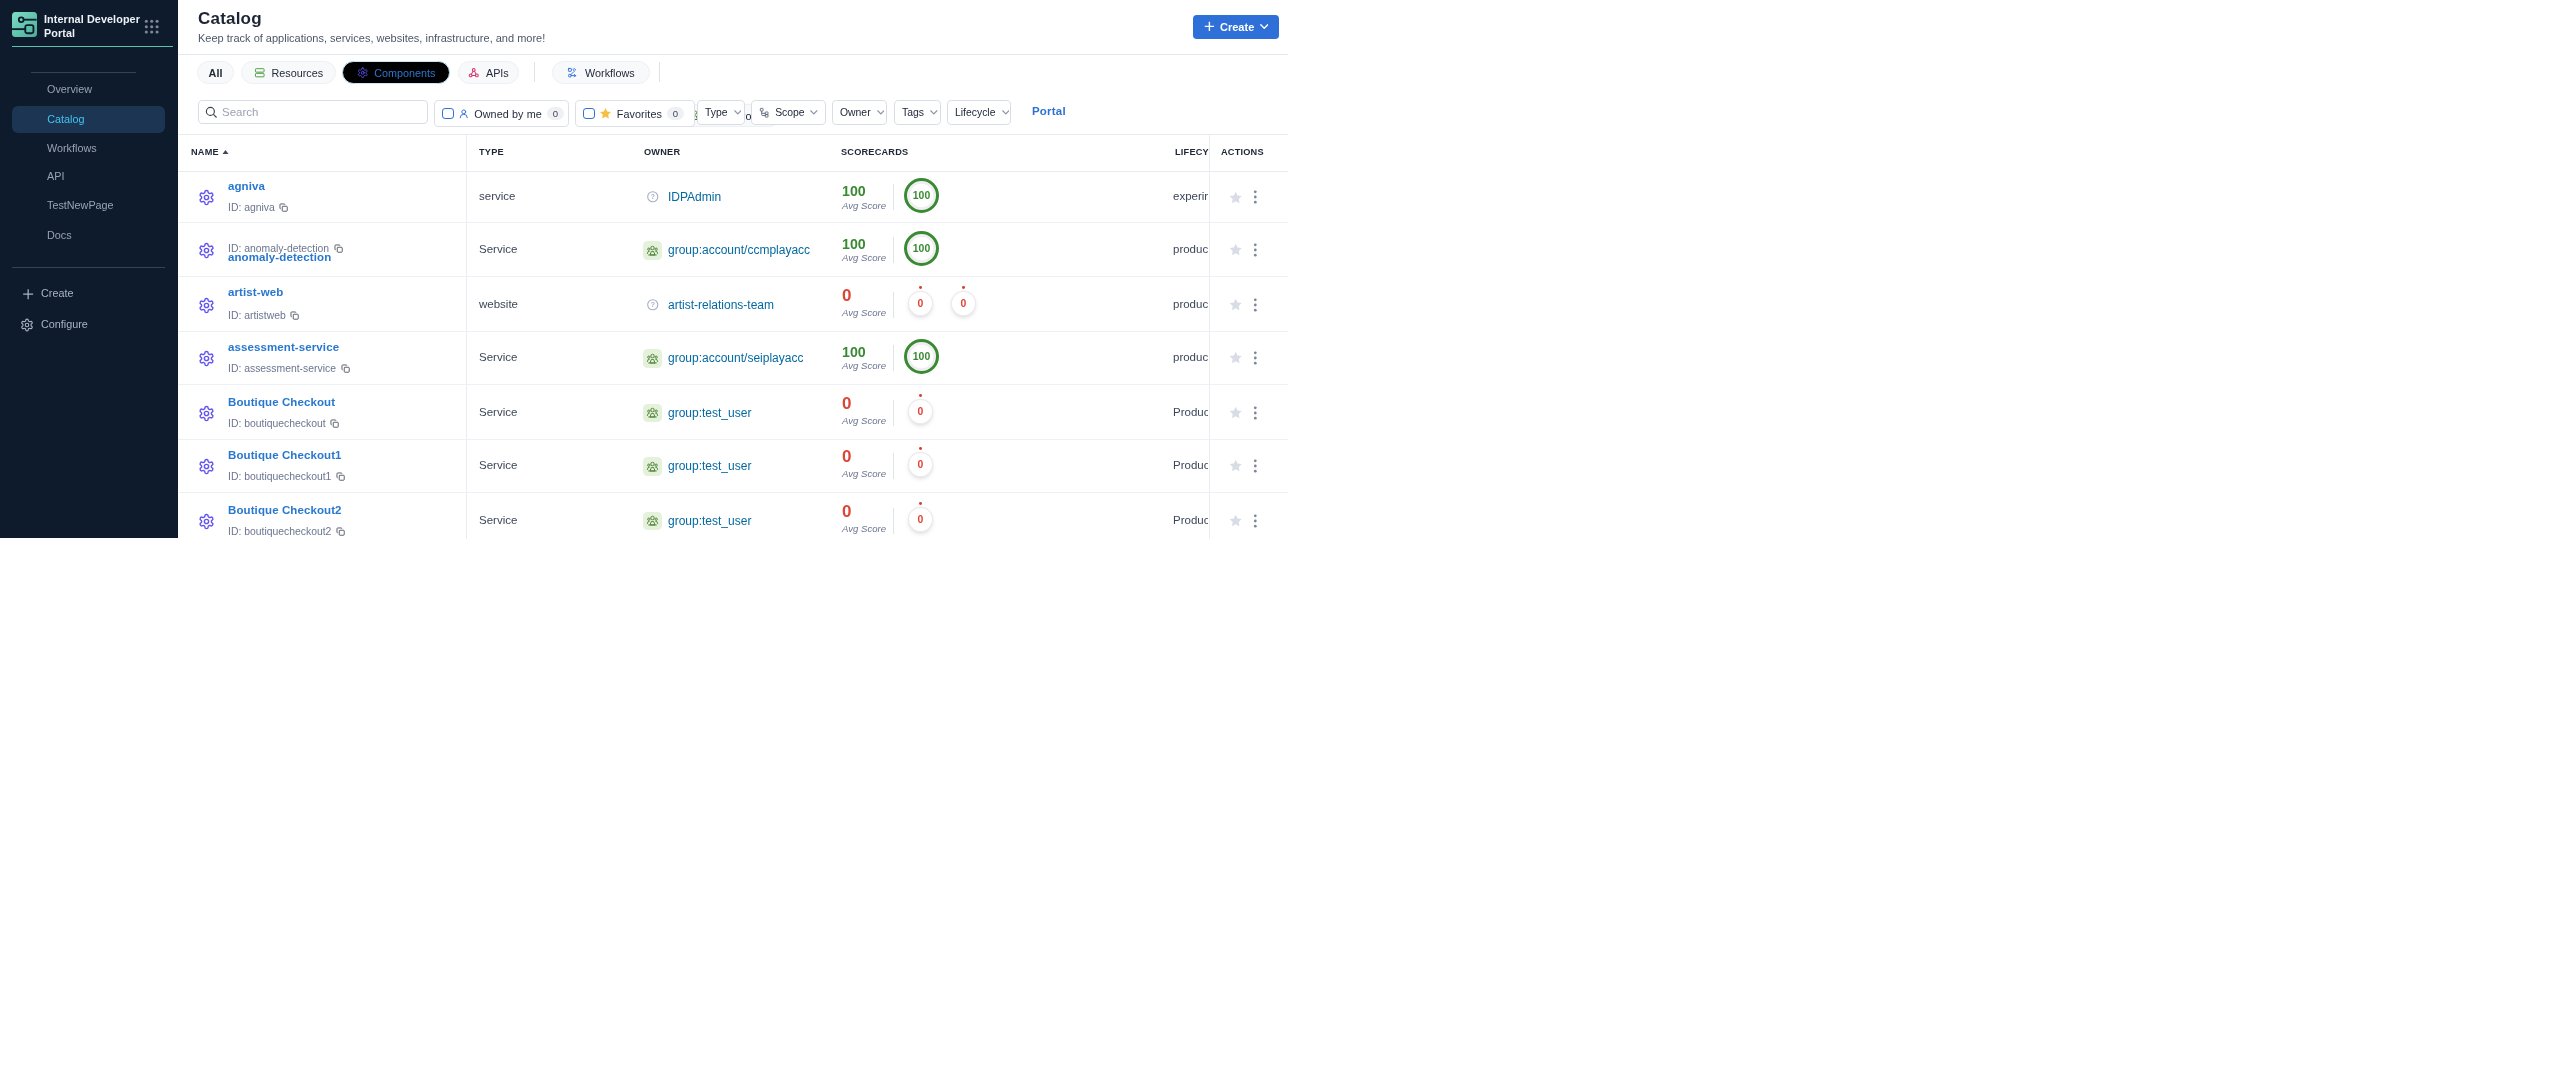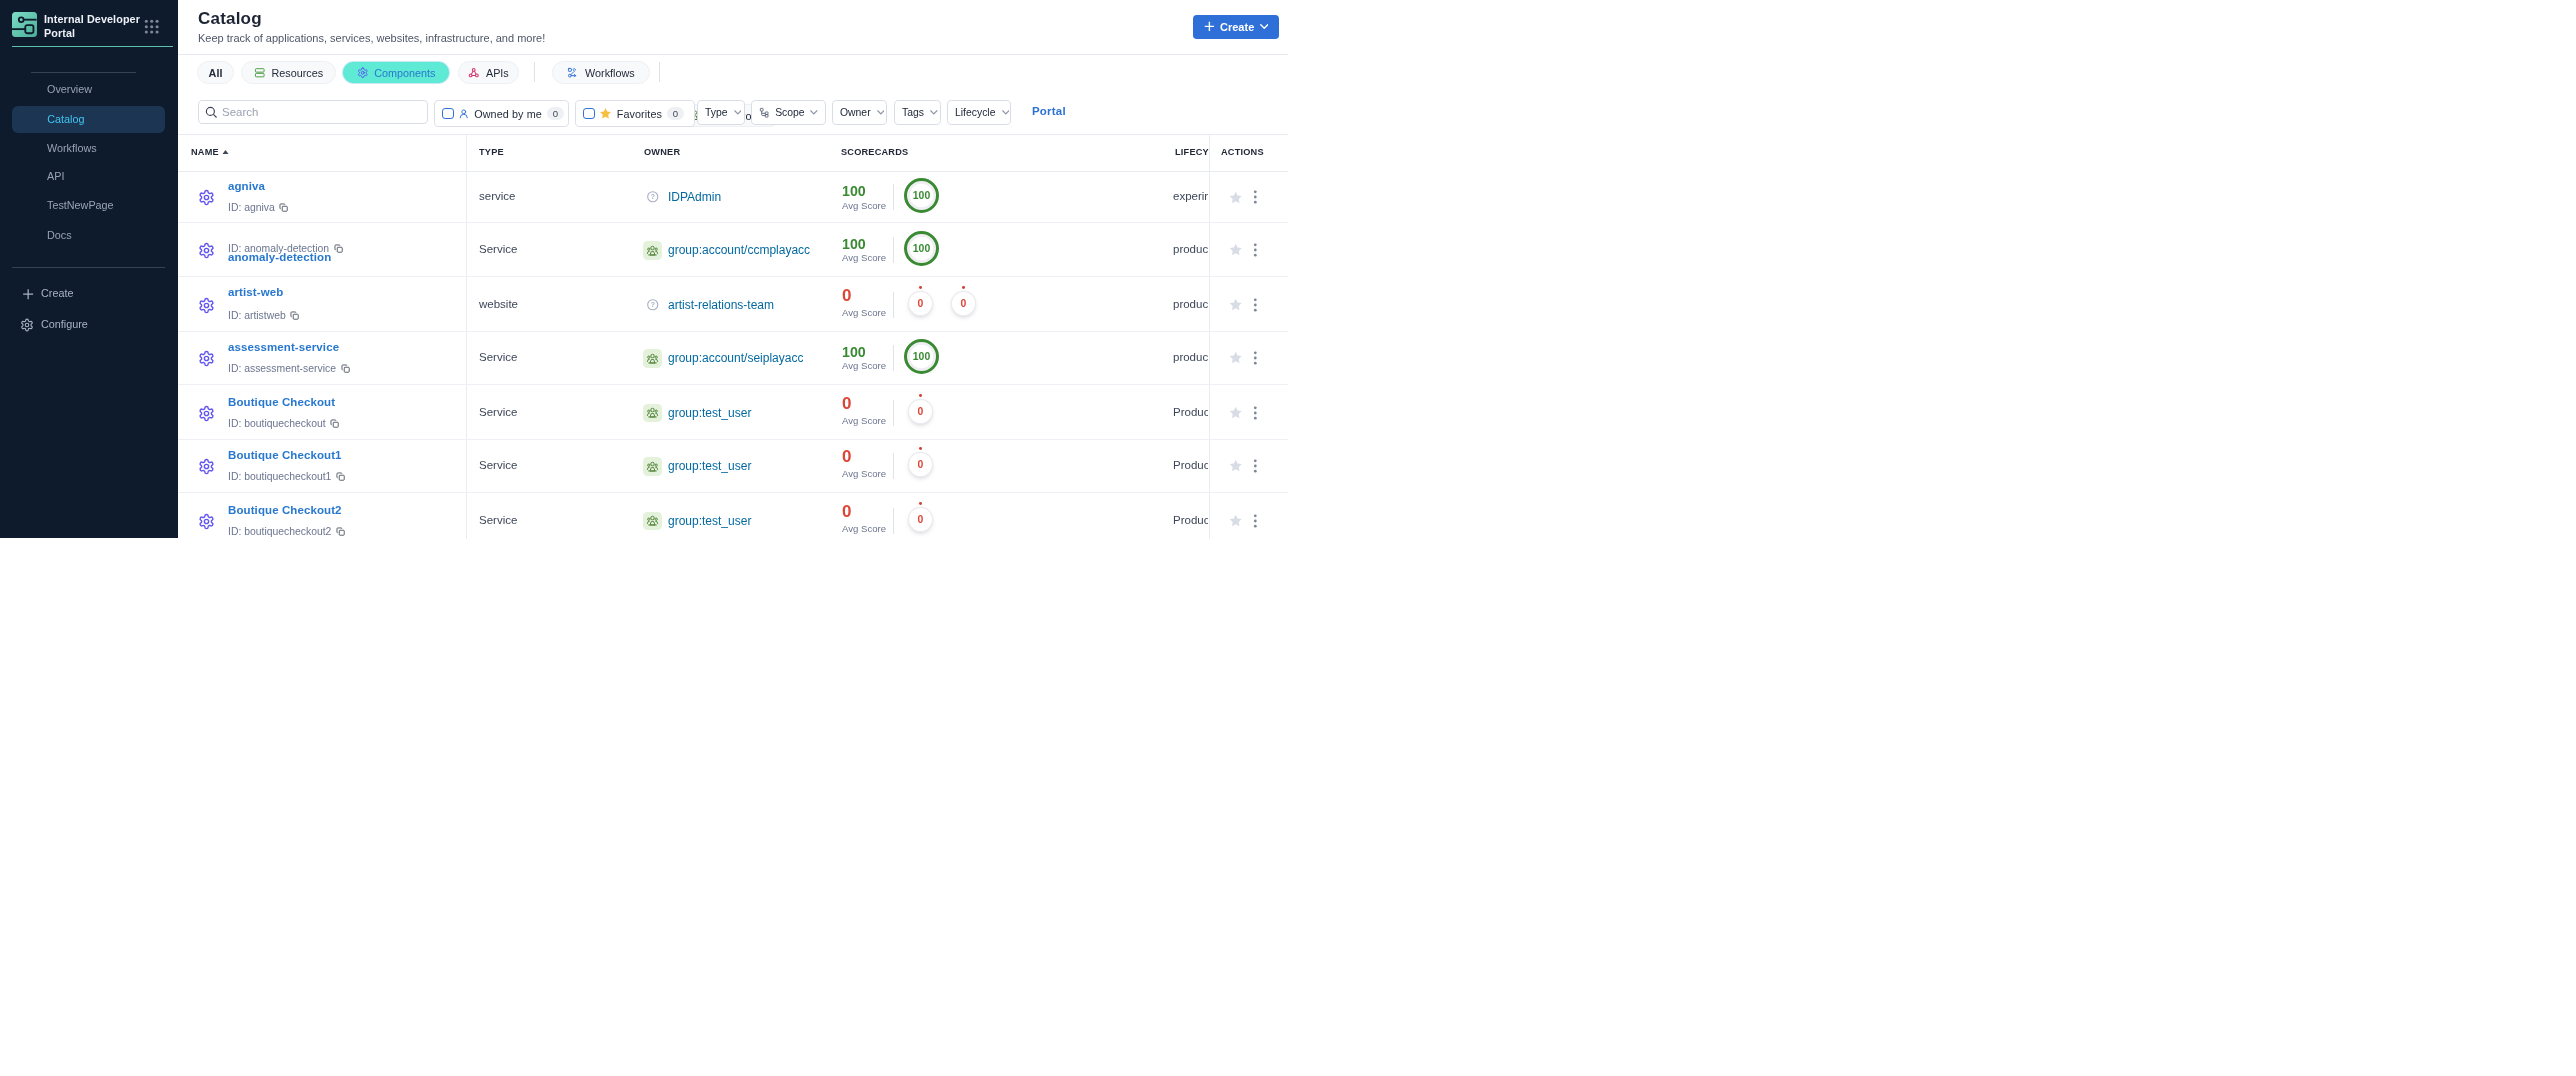--- a/index.html
+++ b/index.html
@@ -24,21 +24,21 @@
 
 .main-border { position:absolute; left:178px; top:54px; width:1110px; height:0.8px; background:#e5e8ee; }
 .h1 { position:absolute; left:198px; top:8.5px; font-size:17px; font-weight:700; color:#1d2433; letter-spacing:0.2px;}
 .sub { position:absolute; left:198px; top:32px; font-size:11px; color:#4d5668; }
 .createbtn { position:absolute; left:1193px; top:14.6px; width:86px; height:24.6px; border-radius:3.8px;
   background:#2e6fd8; color:#fff; font-size:11px; font-weight:700; display:flex; align-items:center; justify-content:center; gap:5.4px;}
 
 .pill { position:absolute; top:61px; height:23px; border-radius:11.5px; background:#f8f9fb;
   border:0.8px solid #eef0f4; display:flex; align-items:center; justify-content:center; gap:6.2px;
   font-size:10.8px; color:#232b3a; font-weight:400;}
-.pill-active { background:#5eead4; border-color:#c8e8f8; color:#2b77cf; }
+.pill-active { background:#000000; border-color:#c8e8f8; color:#2b77cf; }
 .tabdiv { position:absolute; top:62px; width:0.8px; height:20px; background:#dfe3e9; }
 
 .searchbox { position:absolute; left:198px; top:100px; width:230px; height:24px; border:0.8px solid #d8dce4; border-radius:4.6px; }
 .searchbox span { position:absolute; left:23px; top:4.6px; font-size:11.5px; color:#9aa3b3; }
 .checkboxwrap { position:absolute; top:100px; height:27px; border:0.8px solid #dcdfe7; border-radius:4.6px; background:#fff;
   display:flex; align-items:center; }
 .cb { width:11.5px; height:11.5px; border:1.3px solid #2e6fd8; border-radius:3.1px; background:#fff; }
 .cblabel { font-size:10.8px; font-weight:400; color:#242c3c; letter-spacing:0.1px; white-space:nowrap;}
 .badge { background:#eef0f4; border-radius:7px; min-width:17.7px; height:13px; font-size:9.6px; color:#3f4857;
   display:flex; align-items:center; justify-content:center; font-weight:400;}
@@ -51,21 +51,21 @@
 .vline1 { position:absolute; left:466px; top:135px; width:0.8px; height:404px; background:#e9ecf1; }
 .vline2 { position:absolute; left:1209px; top:135px; width:0.8px; height:404px; background:#e9ecf1; }
 .row { position:absolute; left:178px; width:1110px; border-bottom:0.8px solid #eef0f5; }
 .gear { position:absolute; left:20px; }
 .nm { position:absolute; left:50px; font-size:11.5px; font-weight:700; color:#2878cf; letter-spacing:0.1px;}
 .idline { position:absolute; left:50px; font-size:10.4px; color:#6b7590; display:flex; align-items:center; gap:4.6px;}
 .typ { position:absolute; left:301px; font-size:11.5px; color:#3d4759; }
 .ownicon { position:absolute; }
 .owntxt { position:absolute; left:490px; font-size:12px; color:#0369a1; }
 .scnum { position:absolute; left:664px; font-size:14.2px; font-weight:700; }
-.sclbl { position:absolute; left:664px; font-size:9.6px; color:#6b7590; }
+.sclbl { position:absolute; left:664px; font-size:9.6px; color:#6b7590;font-style:italic; }
 .scdiv { position:absolute; left:715px; width:0.8px; height:26px; background:#dfe3ea; }
 .green { color:#3a8a34; }
 .red { color:#dc4537; }
 .ring100 { position:absolute; width:35px; height:35px; border-radius:50%; border:3.1px solid #3a8a34; background:#fff;
   box-shadow: inset 0 0 0 2.7px #efeff2; display:flex; align-items:center; justify-content:center;
   color:#3a8a34; font-size:10.4px; font-weight:700; }
 .ring0 { position:absolute; width:23px; height:23px; border-radius:50%; background:#fff;
   box-shadow: 0 0 0 1.2px #ebebef, 0 2.3px 4.6px rgba(110,110,130,.28); display:flex; align-items:center; justify-content:center;
   color:#dc4537; font-size:10.4px; font-weight:700; }
 .reddot { position:absolute; left:10px; top:-5.4px; width:2.9px; height:2.9px; border-radius:50%; background:#d4402f; }

